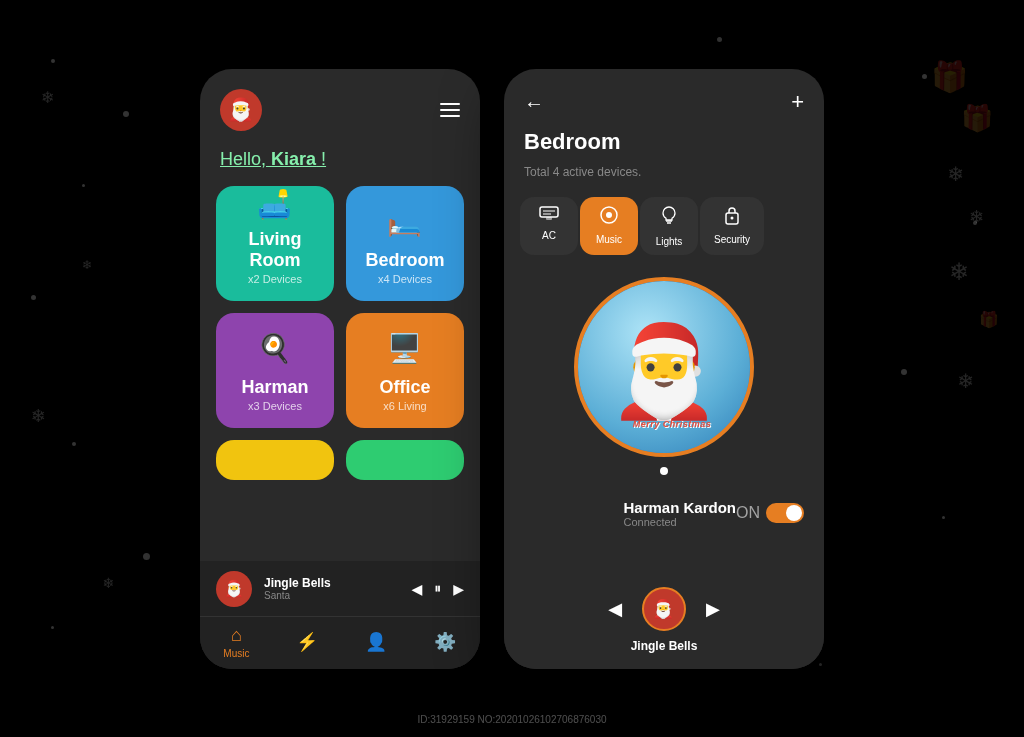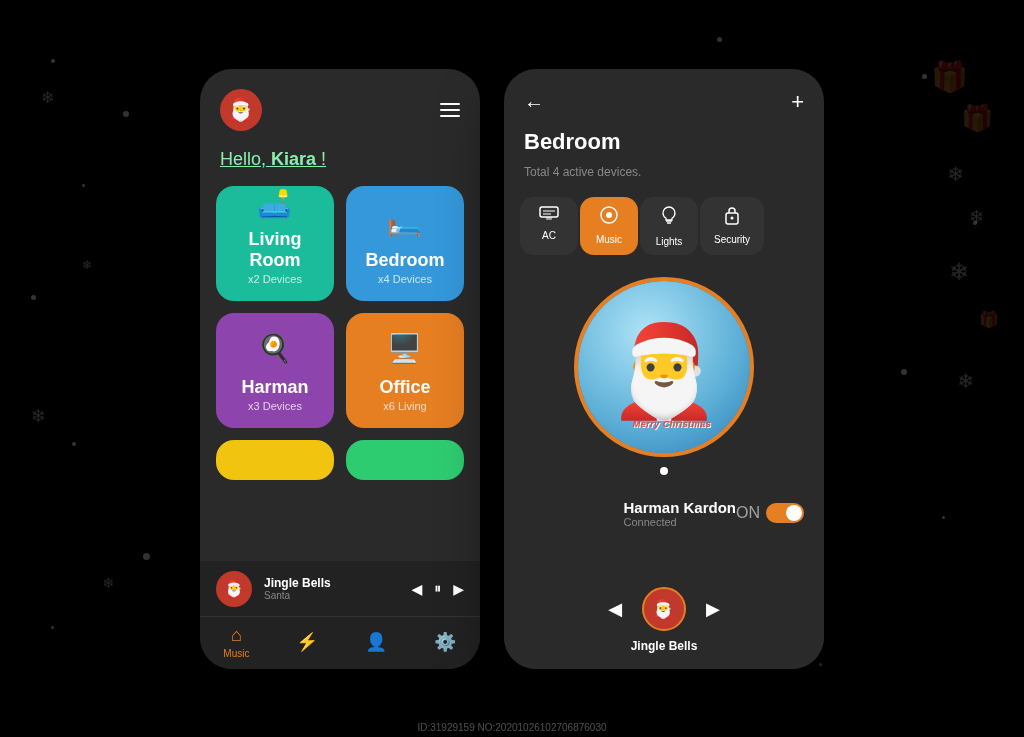--- a/index.html
+++ b/index.html
@@ -443,21 +443,21 @@
     .snow-dot {
       position: absolute;
       border-radius: 50%;
       background: rgba(255,255,255,0.2);
       pointer-events: none;
     }
 
     
     .watermark {
       position: absolute;
-      bottom: 4px;
+      bottom: 12px;
       left: 50%;
       transform: translateX(-50%);
       color: rgba(255,255,255,0.3);
       font-size: 10px;
       z-index: 10;
       white-space: nowrap;
     }
   </style>
 </head>
 <body>

